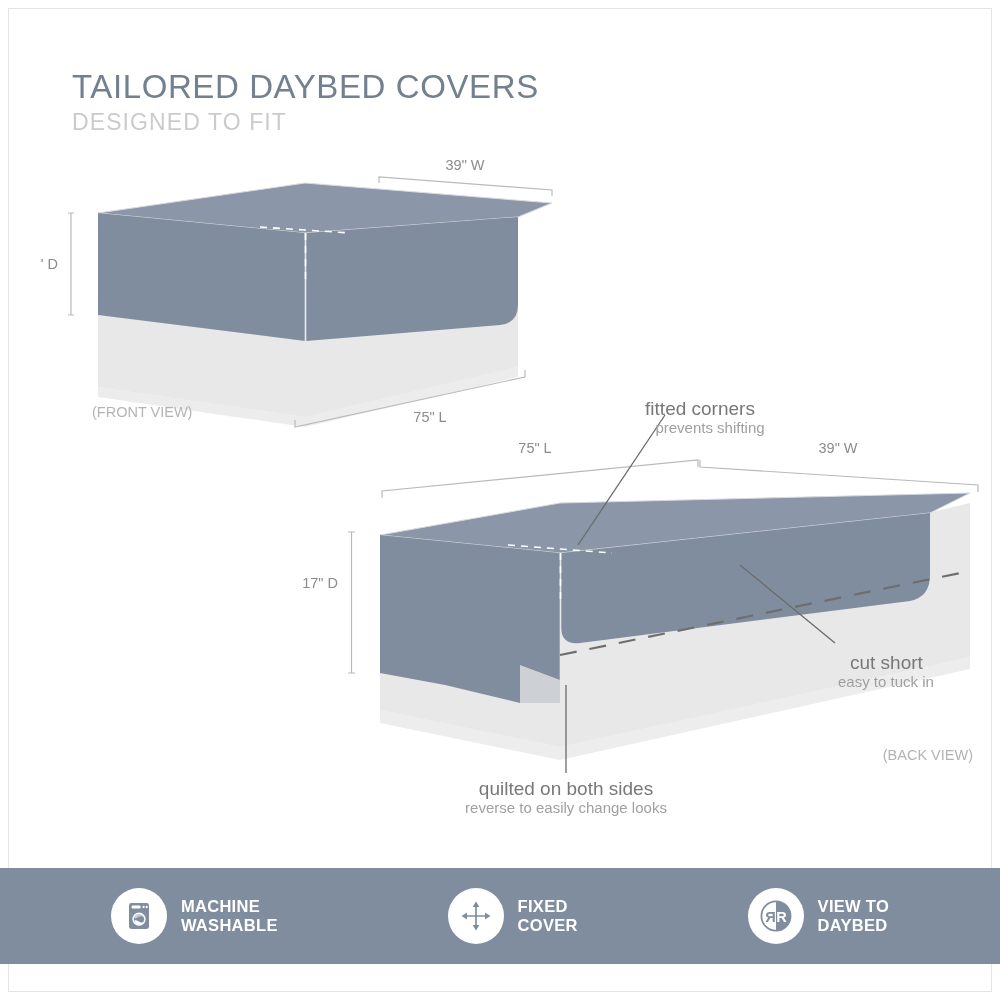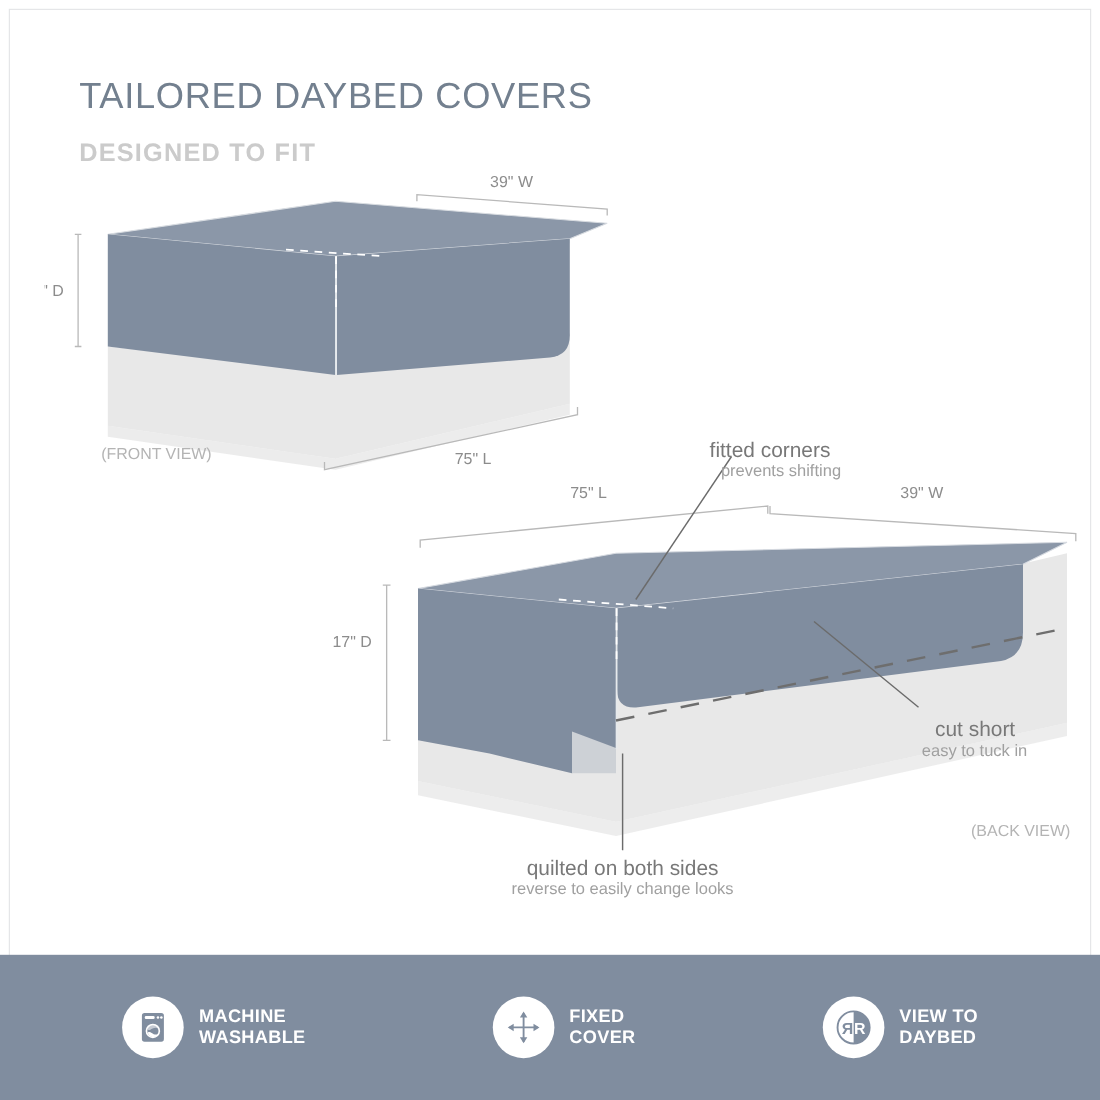--- a/index.html
+++ b/index.html
@@ -16,22 +16,22 @@
     border:1px solid #e3e4e6;
     background:#fff;
   }
   
   #title-block { position:absolute; left:72px; top:70px; }
   #main-title {
     font-size:33px; font-weight:normal; color:#73808f;
     letter-spacing:0.6px; line-height:1.05; white-space:nowrap;
   }
   #sub-title {
-    font-size:23px; font-weight:bold; color:#cbcbcb;
-    letter-spacing:1.1px; margin-top:20px; white-space:nowrap;
+    font-size:23px; font-weight:normal; color:#cbcbcb;
+    letter-spacing:1.1px; margin-top:4px; white-space:nowrap;
   }
   
   .stage { position:absolute; }
   .dim-text {
     font-size:14.5px; fill:#8c8c8c;
     font-family:"Liberation Sans", sans-serif;
   }
   .view-text {
     font-size:14.5px; fill:#b4b4b4;
     font-family:"Liberation Sans", sans-serif;
@@ -40,21 +40,21 @@
     font-size:19px; fill:#787878;
     font-family:"Liberation Sans", sans-serif;
   }
   .call-sub {
     font-size:15px; fill:#a0a0a0;
     font-family:"Liberation Sans", sans-serif;
   }
   
   #feature-bar {
     position:absolute; left:0; top:868px;
-    width:1000px; height:132px;
+    width:1000px; height:96px;
     background:#808d9f;
     display:flex; align-items:center;
     justify-content:space-around;
     padding:0 26px;
   }
   .feature {
     display:flex; align-items:center; gap:14px;
   }
   .feat-circle {
     width:56px; height:56px; border-radius:50%;

